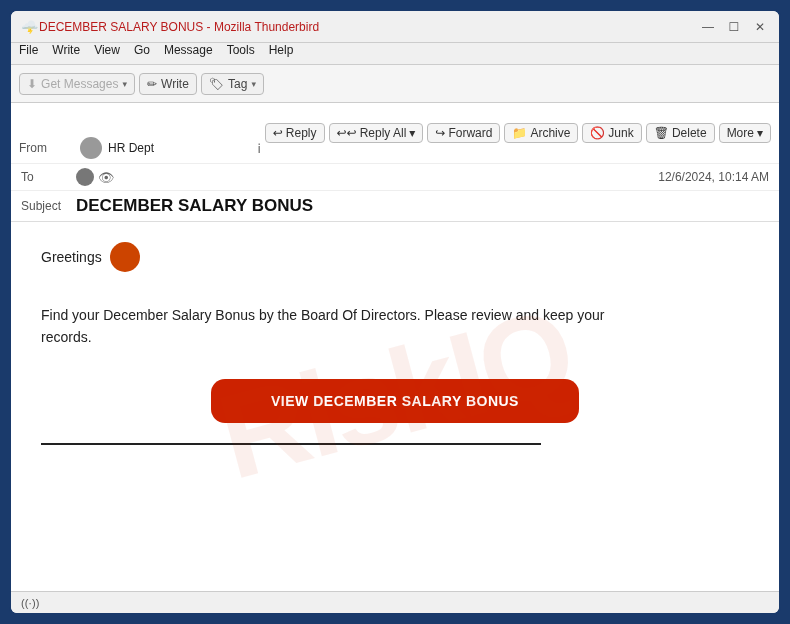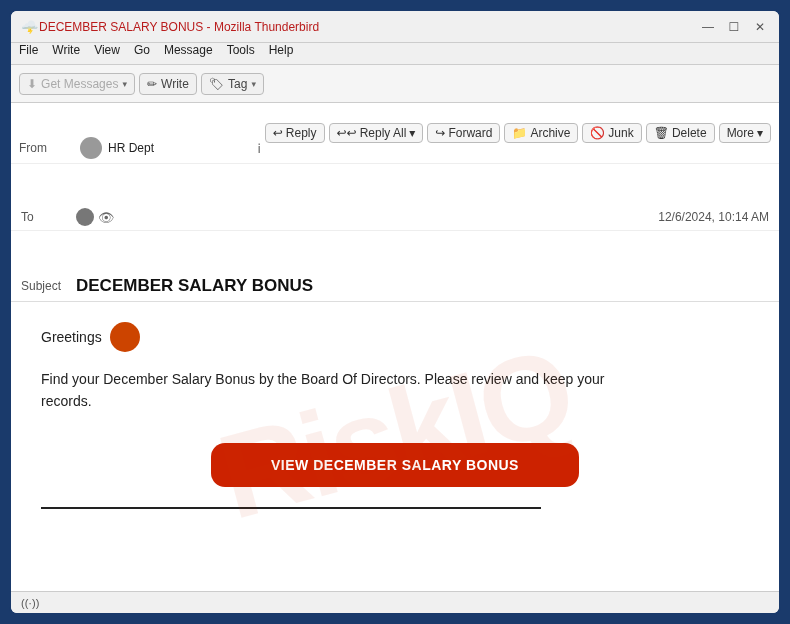--- a/index.html
+++ b/index.html
@@ -102,21 +102,20 @@
       background: #fff;
       border-bottom: 1px solid #ddd;
       padding: 0;
     }
     .header-row {
       display: flex;
       align-items: center;
       padding: 4px 10px;
       border-bottom: 1px solid #eee;
       min-height: 26px;
-      margin-top: 40px;
     }
     .header-row:last-child { border-bottom: none; }
     .header-label {
       width: 55px;
       color: #555;
       font-size: 12px;
       flex-shrink: 0;
     }
     .header-value {
       flex: 1;
@@ -187,21 +186,21 @@
       font-weight: bold;
       color: #cc3300;
       white-space: nowrap;
       pointer-events: none;
       user-select: none;
       letter-spacing: -4px;
     }
     .greeting {
       font-size: 14px;
       color: #222;
-      margin-bottom: 16px;
+      margin-bottom: 32px;
       display: flex;
       align-items: center;
       gap: 8px;
     }
     .greeting-avatar {
       width: 30px;
       height: 30px;
       background: #cc4400;
       border-radius: 50%;
       display: inline-block;

